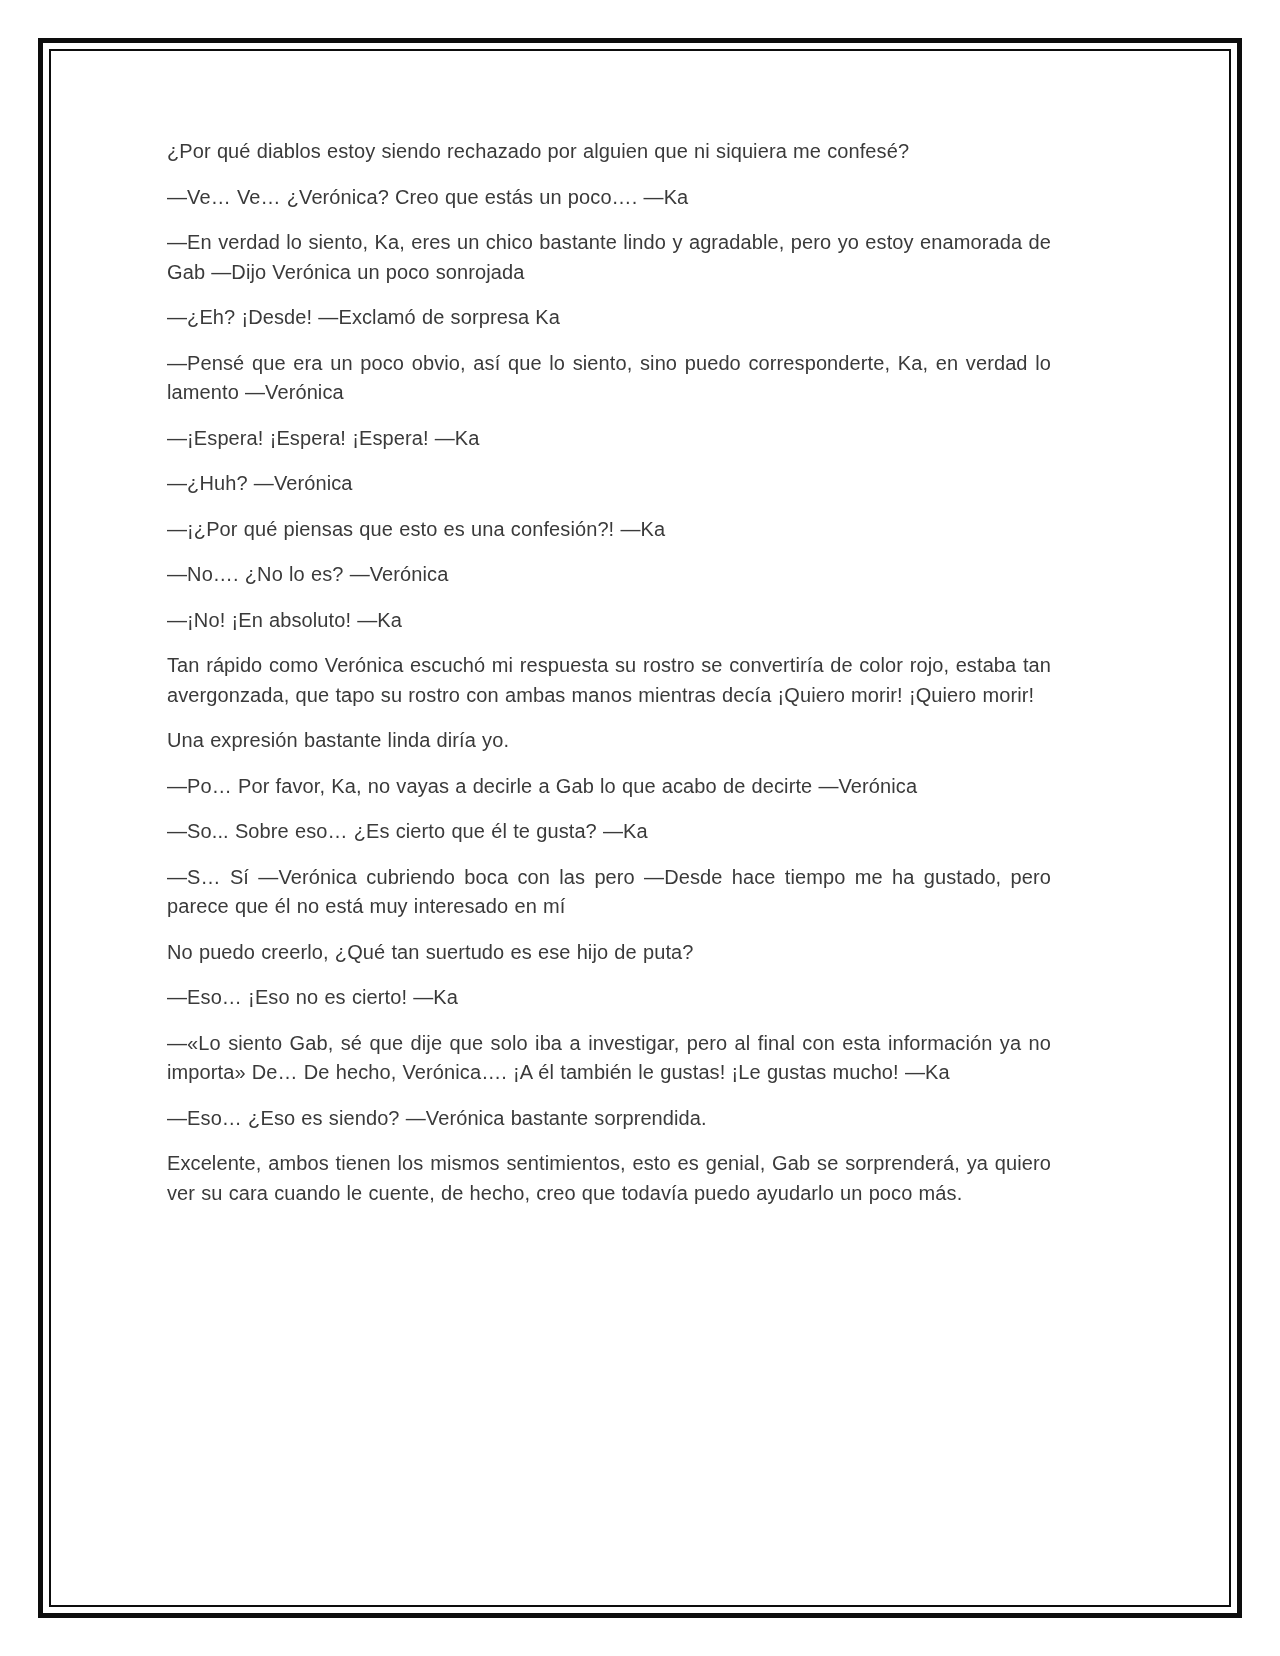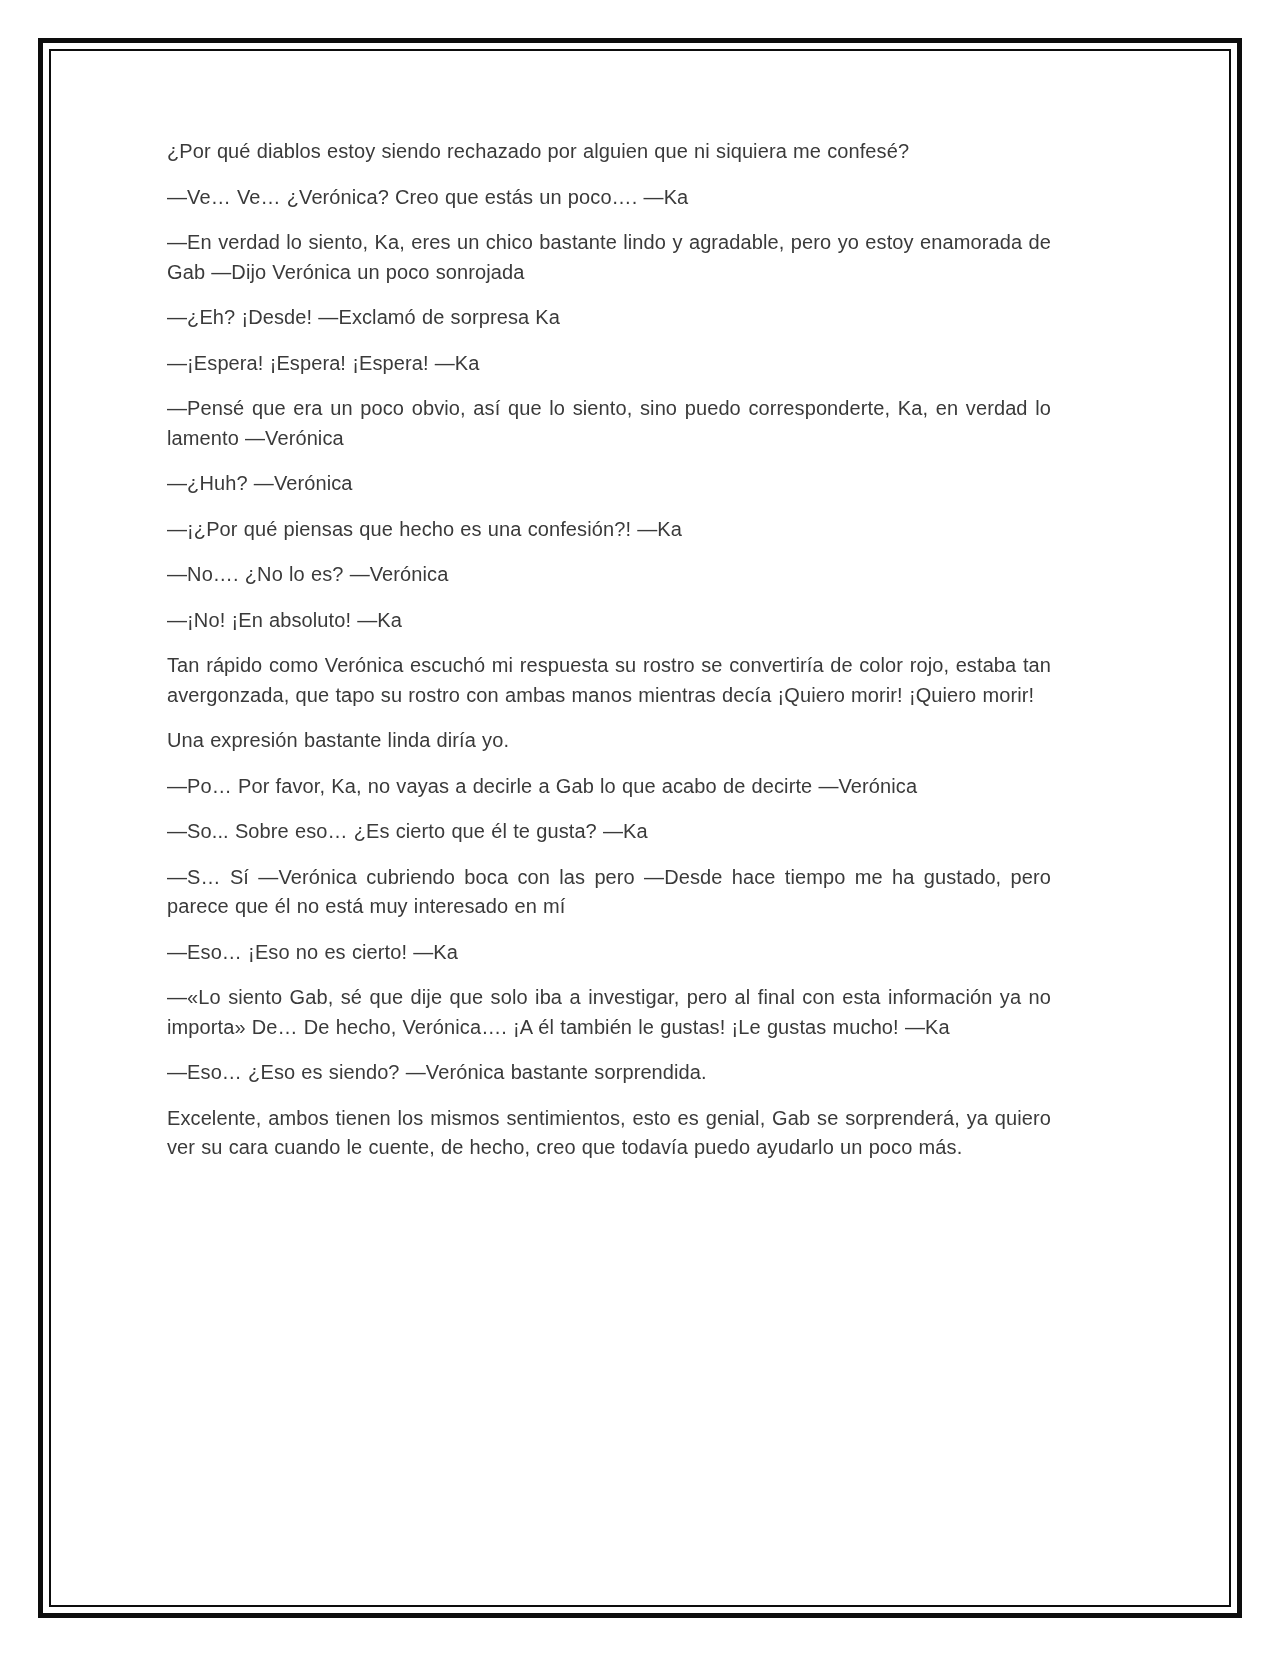--- a/index.html
+++ b/index.html
@@ -67,31 +67,32 @@
 <body>
 
 <div class="page">
   <div class="border-outer">
     <div class="border-inner">
       <div class="content">
           <p>¿Por qué diablos estoy siendo rechazado por alguien que ni siquiera me confesé?</p>
           <p>—Ve… Ve… ¿Verónica? Creo que estás un poco…. —Ka</p>
           <p>—En verdad lo siento, Ka, eres un chico bastante lindo y agradable, pero yo estoy enamorada de Gab —Dijo Verónica un poco sonrojada</p>
           <p>—¿Eh? ¡Desde! —Exclamó de sorpresa Ka</p>
+          <p>—Pensé que era un poco obvio, así que lo siento, sino puedo corresponderte, Ka, en verdad lo lamento —Verónica</p>
           <p>—¡Espera! ¡Espera! ¡Espera! —Ka</p>
-          <p>—Pensé que era un poco obvio, así que lo siento, sino puedo corresponderte, Ka, en verdad lo lamento —Verónica</p>
           <p>—¿Huh? —Verónica</p>
-          <p>—¡¿Por qué piensas que hecho es una confesión?! —Ka</p>
+          <p>—¡¿Por qué piensas que esto es una confesión?! —Ka</p>
           <p>—No…. ¿No lo es? —Verónica</p>
           <p>—¡No! ¡En absoluto! —Ka</p>
           <p>Tan rápido como Verónica escuchó mi respuesta su rostro se convertiría de color rojo, estaba tan avergonzada, que tapo su rostro con ambas manos mientras decía ¡Quiero morir! ¡Quiero morir!</p>
           <p>Una expresión bastante linda diría yo.</p>
           <p>—Po… Por favor, Ka, no vayas a decirle a Gab lo que acabo de decirte —Verónica</p>
           <p>—So... Sobre eso… ¿Es cierto que él te gusta? —Ka</p>
           <p>—S… Sí —Verónica cubriendo boca con las pero —Desde hace tiempo me ha gustado, pero parece que él no está muy interesado en mí</p>
+          <p>No puedo creerlo, ¿Qué tan suertudo es ese hijo de puta?</p>
           <p>—Eso… ¡Eso no es cierto! —Ka</p>
           <p>—«Lo siento Gab, sé que dije que solo iba a investigar, pero al final con esta información ya no importa» De… De hecho, Verónica…. ¡A él también le gustas! ¡Le gustas mucho! —Ka</p>
           <p>—Eso… ¿Eso es siendo? —Verónica bastante sorprendida.</p>
           <p>Excelente, ambos tienen los mismos sentimientos, esto es genial, Gab se sorprenderá, ya quiero ver su cara cuando le cuente, de hecho, creo que todavía puedo ayudarlo un poco más.</p>
         </div>
     </div>
   </div>
 </div>
 
 </body></html>

